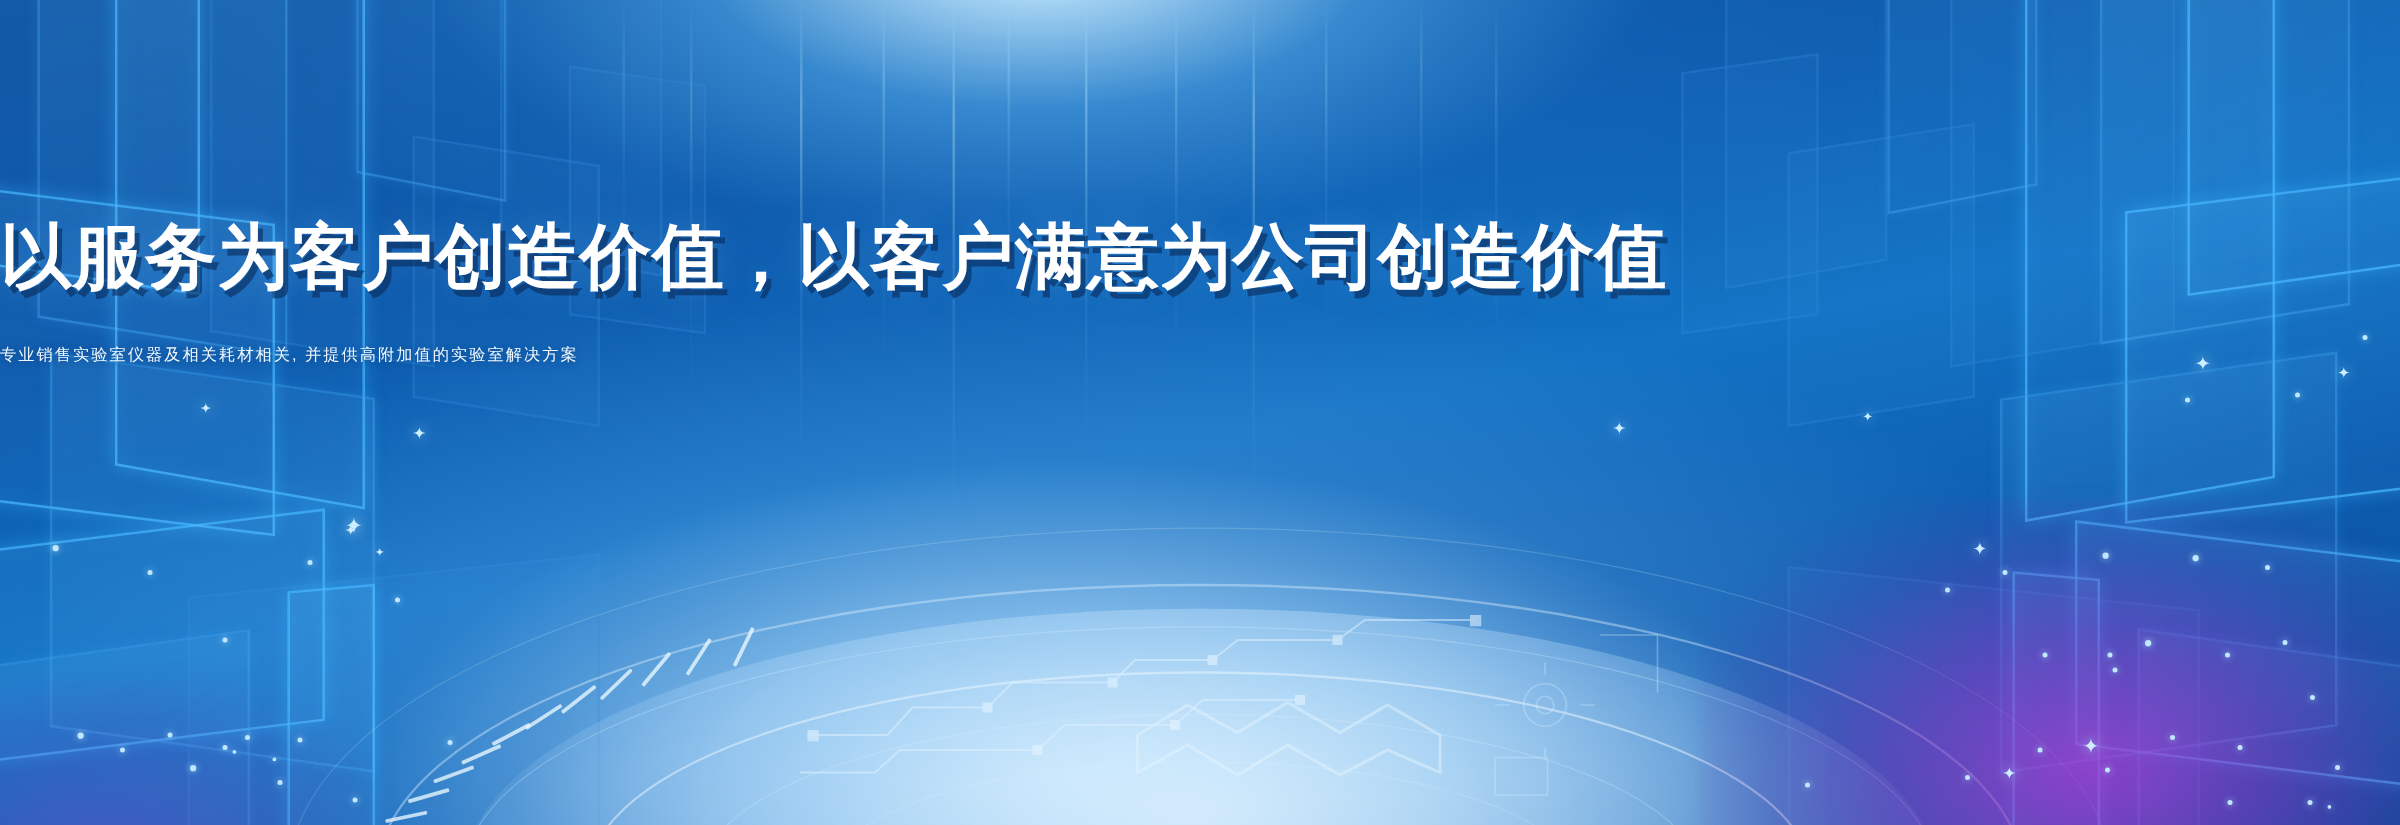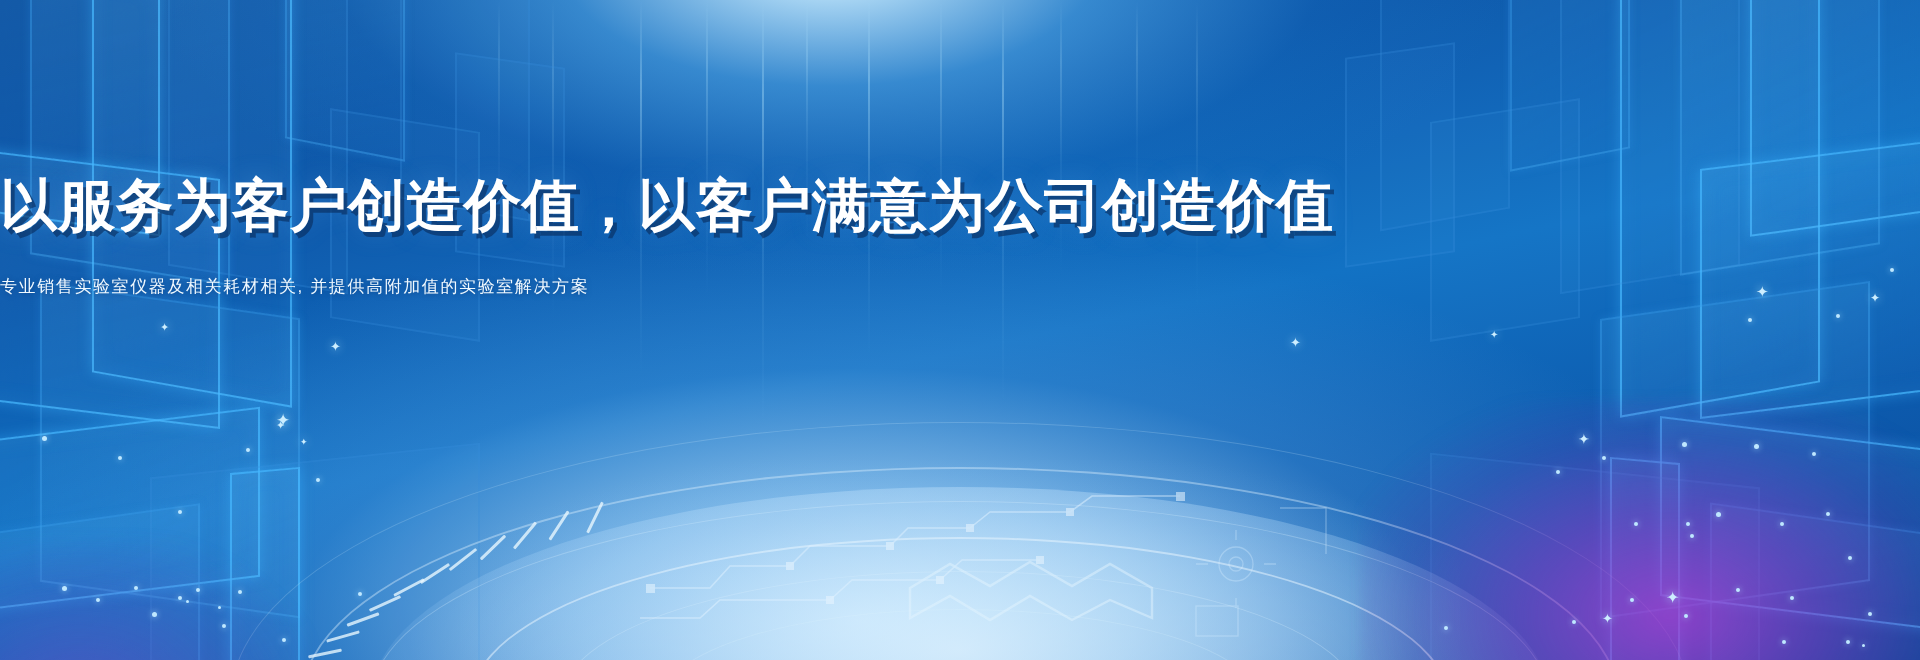--- a/index.html
+++ b/index.html
@@ -66,21 +66,21 @@
     margin:0;
     font-size:57px;
     font-weight:700;
     letter-spacing:1px;
     color:#ffffff;
     text-shadow:4px 5px 0 rgba(8,44,92,.62), 0 0 26px rgba(120,195,255,.28);
     white-space:nowrap;
   }
   .subline{
     margin:30px 0 0 0;
-    font-size:17px;
+    font-size:13px;
     font-weight:400;
     letter-spacing:1.6px;
     color:#f0f9ff;
     text-shadow:0 1px 5px rgba(10,50,110,.55);
     white-space:nowrap;
   }
 </style>
 </head>
 <body>
 

